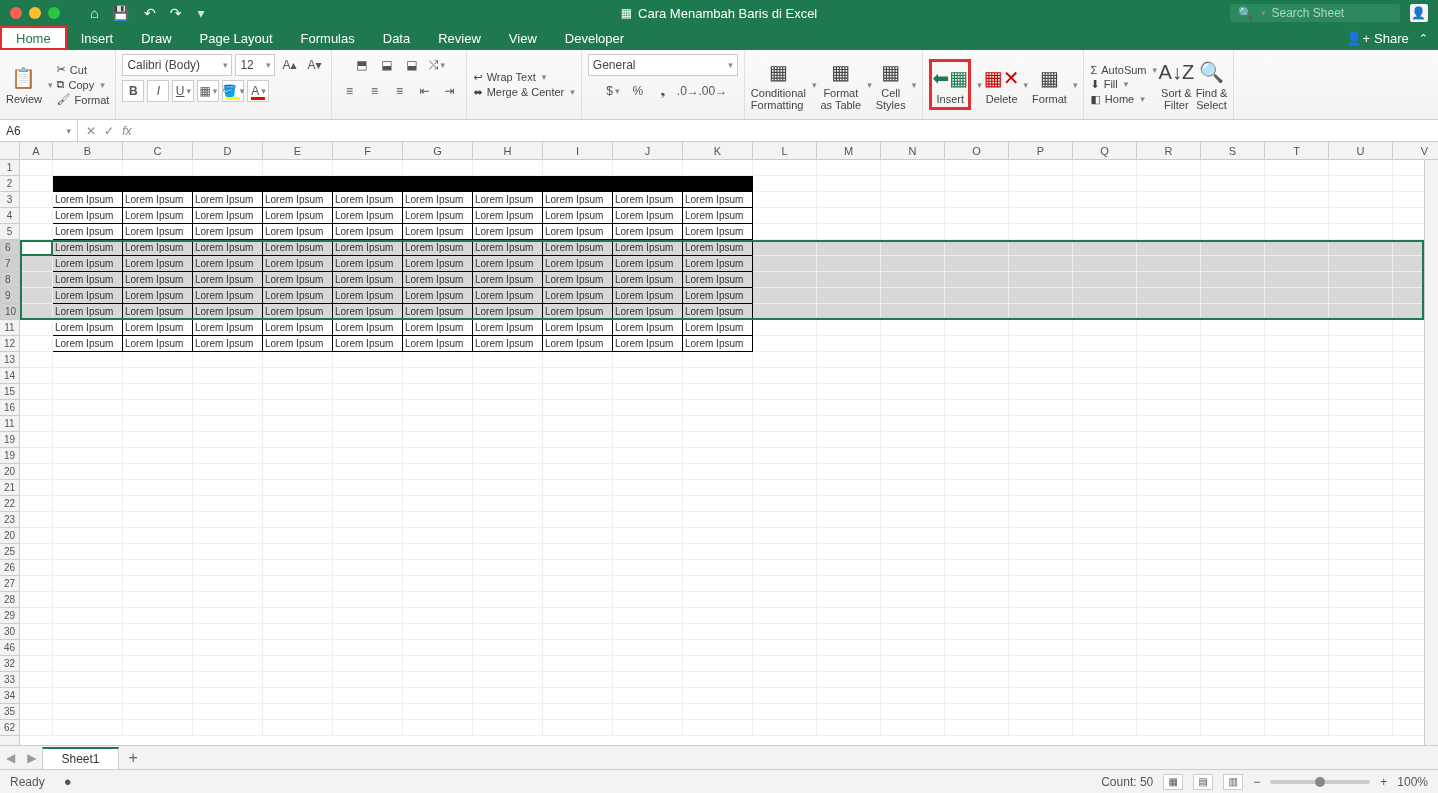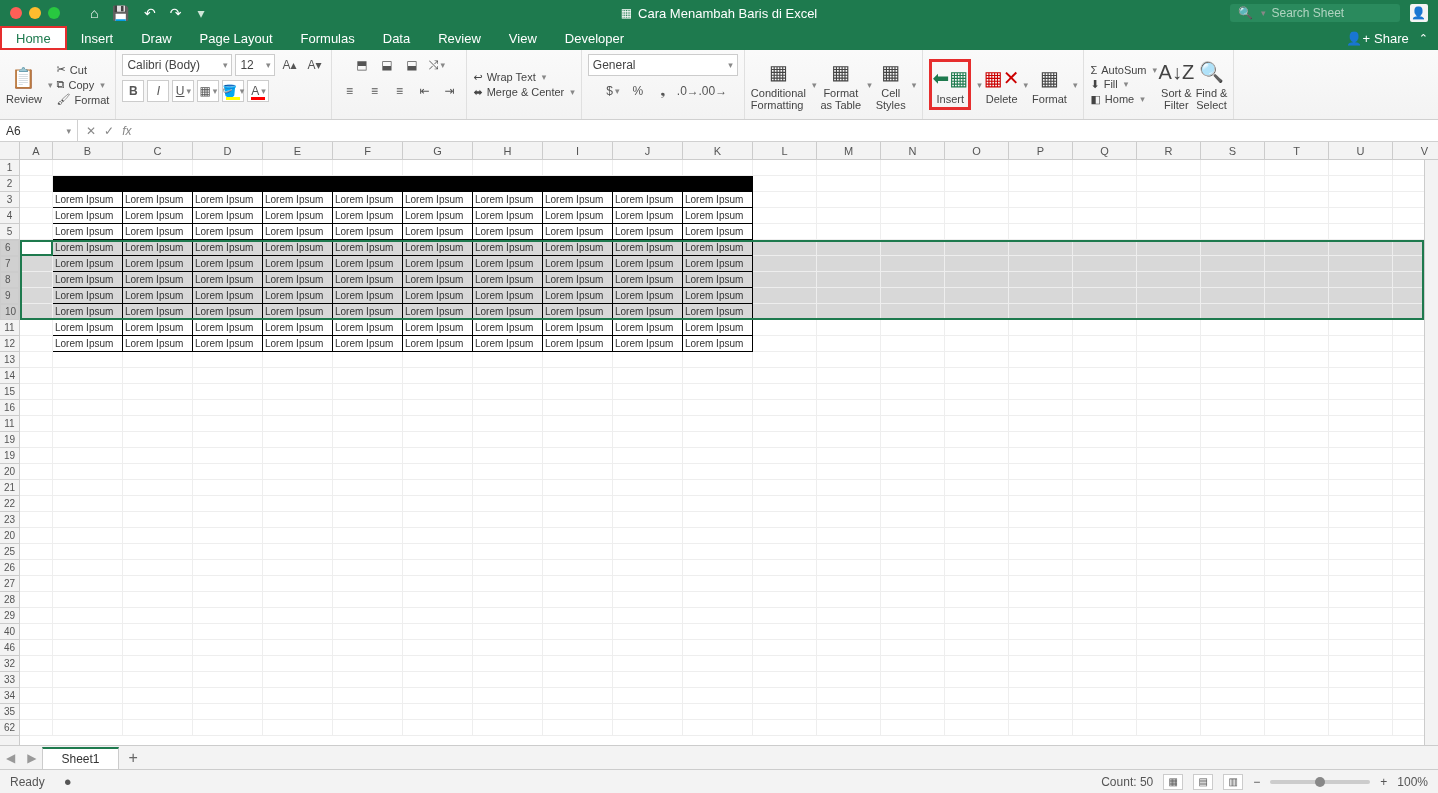--- a/index.html
+++ b/index.html
@@ -365,21 +365,21 @@
       <div class="row-h">20</div>
       <div class="row-h">21</div>
       <div class="row-h">22</div>
       <div class="row-h">23</div>
       <div class="row-h">20</div>
       <div class="row-h">25</div>
       <div class="row-h">26</div>
       <div class="row-h">27</div>
       <div class="row-h">28</div>
       <div class="row-h">29</div>
-      <div class="row-h">40</div>
+      <div class="row-h">30</div>
       <div class="row-h">46</div>
       <div class="row-h">32</div>
       <div class="row-h">33</div>
       <div class="row-h">34</div>
       <div class="row-h">35</div>
       <div class="row-h">62</div>
     </div>
   <div class="cells" id="cells">
       <div class="cell-row">
         <div class="cell" style="width: 33px;"></div>

